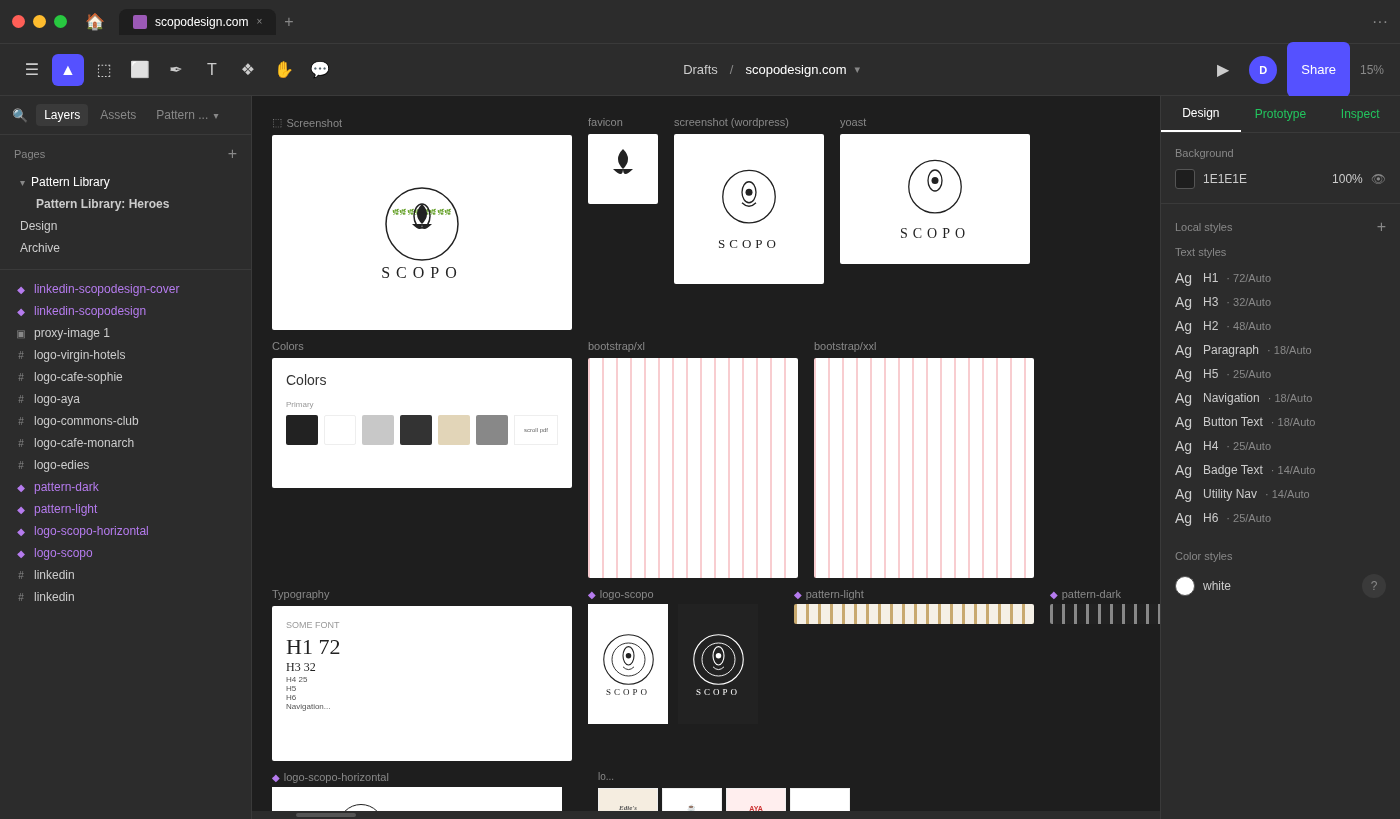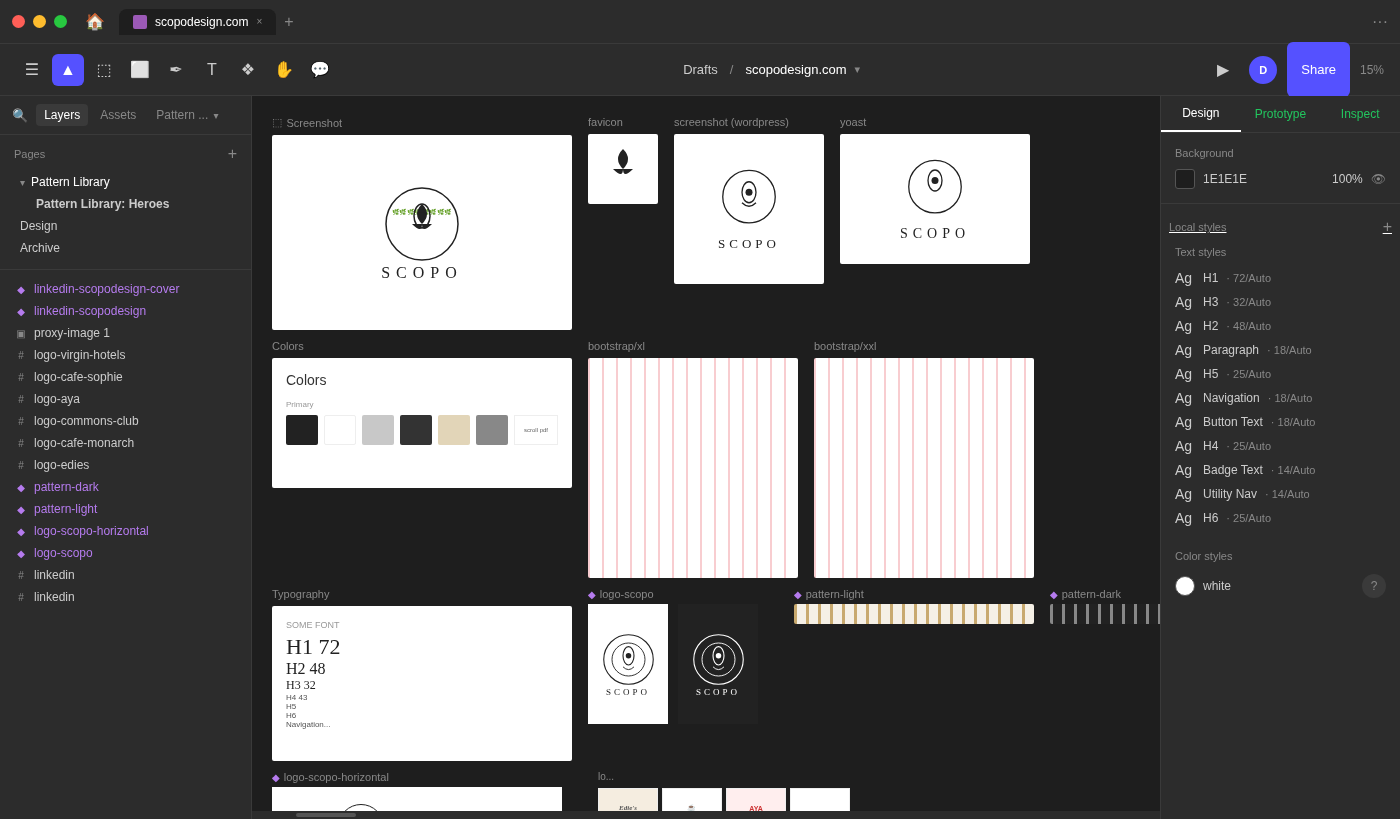--- a/index.html
+++ b/index.html
@@ -83,21 +83,21 @@
     .right-tab.active { color: #fff; border-bottom: 2px solid #fff; }
 
     .right-section { padding: 14px; border-bottom: 1px solid #3a3a3a; }
     .right-section-title { font-size: 11px; color: #888; font-weight: 500; margin-bottom: 10px; }
     .bg-row { display: flex; align-items: center; gap: 8px; margin-top: 8px; }
     .bg-swatch { width: 20px; height: 20px; border-radius: 3px; border: 1px solid #555; }
     .bg-value { font-size: 12px; color: #ccc; flex: 1; }
     .bg-opacity { font-size: 12px; color: #ccc; }
     .bg-eye { color: #888; font-size: 12px; cursor: pointer; }
 
-    .local-styles-header { display: flex; align-items: center; justify-content: space-between; padding: 14px 8px 0; text-decoration: underline; }
+    .local-styles-header { display: flex; align-items: center; justify-content: space-between; padding: 14px 14px 0; }
     .local-styles-title { font-size: 11px; color: #888; font-weight: 500; }
     .local-styles-add { color: #888; font-size: 16px; cursor: pointer; }
 
     .text-styles-section { padding: 10px 14px; }
     .text-styles-title { font-size: 11px; color: #888; font-weight: 500; margin-bottom: 8px; }
     .style-item { display: flex; align-items: center; gap: 8px; padding: 4px 0; cursor: pointer; }
     .style-ag { font-size: 14px; color: #ccc; width: 20px; flex-shrink: 0; }
     .style-name { font-size: 12px; color: #ccc; }
     .style-size { font-size: 11px; color: #888; }
 
@@ -398,23 +398,22 @@
 
       <div class="canvas-row" style="margin-top:10px;">
 
         <div class="frame-wrapper">
           <div class="frame-label">
             <span>Typography</span>
           </div>
           <div class="frame-box typo-frame" style="width:300px;height:155px;">
             <div class="typo-some-font">SOME FONT</div>
             <div class="typo-h1">H1 72</div>
-            <div class="typo-h2">H2 48</div>
             <div class="typo-h3">H3 32</div>
-            <div class="typo-small">H4 43</div>
+            <div class="typo-small">H4 25</div>
             <div class="typo-small">H5</div>
             <div class="typo-small">H6</div>
             <div class="typo-small">Navigation...</div>
           </div>
         </div>
 
         <div class="frame-wrapper">
           <div class="component-label">
             <span class="component-diamond">◆</span>
             <span>logo-scopo</span>

